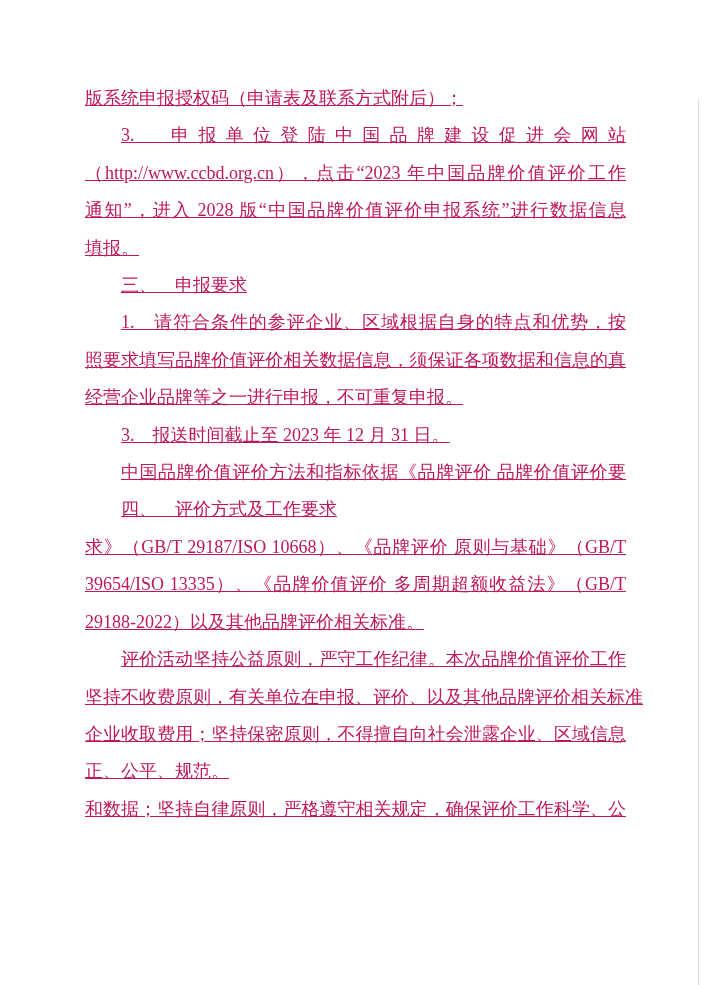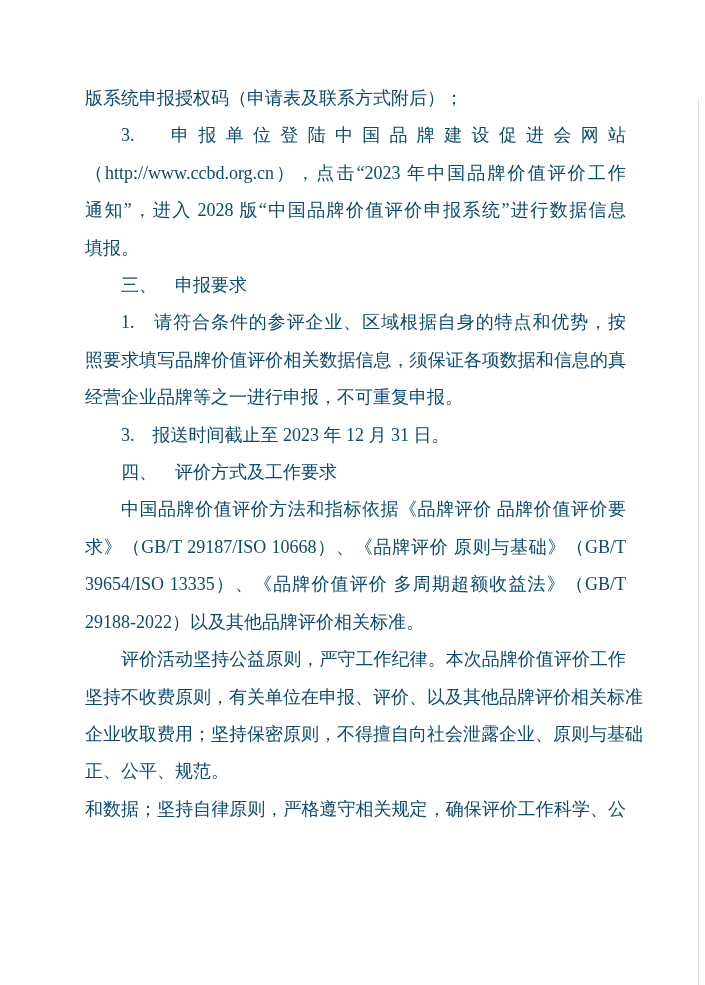--- a/index.html
+++ b/index.html
@@ -41,36 +41,36 @@
     right: 6px;
     top: 98px;
     height: 887px;
     background: #e2e2de;
   }
 </style>
 </head>
 <body>
 
 <div class="page" style="background: rgb(255, 255, 255);">
-  <div class="doc-body" style="color: #0c4a6e;">
+  <div class="doc-body" style="color: #be185d; text-decoration: underline;">
       <div class="line">版系统申报授权码（申请表及联系方式附后）；</div>
       <div class="line indent justify">3.　申报单位登陆中国品牌建设促进会网站</div>
       <div class="line justify">（http://www.ccbd.org.cn），点击“2023 年中国品牌价值评价工作</div>
       <div class="line justify">通知”，进入 2028 版“中国品牌价值评价申报系统”进行数据信息</div>
       <div class="line">填报。</div>
       <div class="line indent">三、　申报要求</div>
       <div class="line indent justify">1.　请符合条件的参评企业、区域根据自身的特点和优势，按</div>
       <div class="line justify">照要求填写品牌价值评价相关数据信息，须保证各项数据和信息的真</div>
       <div class="line">经营企业品牌等之一进行申报，不可重复申报。</div>
       <div class="line indent">3.　报送时间截止至 2023 年 12 月 31 日。</div>
+      <div class="line indent justify">中国品牌价值评价方法和指标依据《品牌评价 品牌价值评价要</div>
       <div class="line indent">四、　评价方式及工作要求</div>
-      <div class="line indent justify">中国品牌价值评价方法和指标依据《品牌评价 品牌价值评价要</div>
       <div class="line justify">求》（GB/T 29187/ISO 10668）、《品牌评价 原则与基础》（GB/T</div>
       <div class="line justify">39654/ISO 13335）、《品牌价值评价 多周期超额收益法》（GB/T</div>
       <div class="line">29188-2022）以及其他品牌评价相关标准。</div>
       <div class="line indent justify">评价活动坚持公益原则，严守工作纪律。本次品牌价值评价工作</div>
       <div class="line justify">坚持不收费原则，有关单位在申报、评价、以及其他品牌评价相关标准</div>
-      <div class="line justify">企业收取费用；坚持保密原则，不得擅自向社会泄露企业、原则与基础</div>
+      <div class="line justify">企业收取费用；坚持保密原则，不得擅自向社会泄露企业、区域信息</div>
       <div class="line">正、公平、规范。</div>
       <div class="line justify">和数据；坚持自律原则，严格遵守相关规定，确保评价工作科学、公</div>
     </div>
   <div class="scan-edge" style="background: rgb(226, 226, 222);"></div>
 </div>
 
 </body></html>

